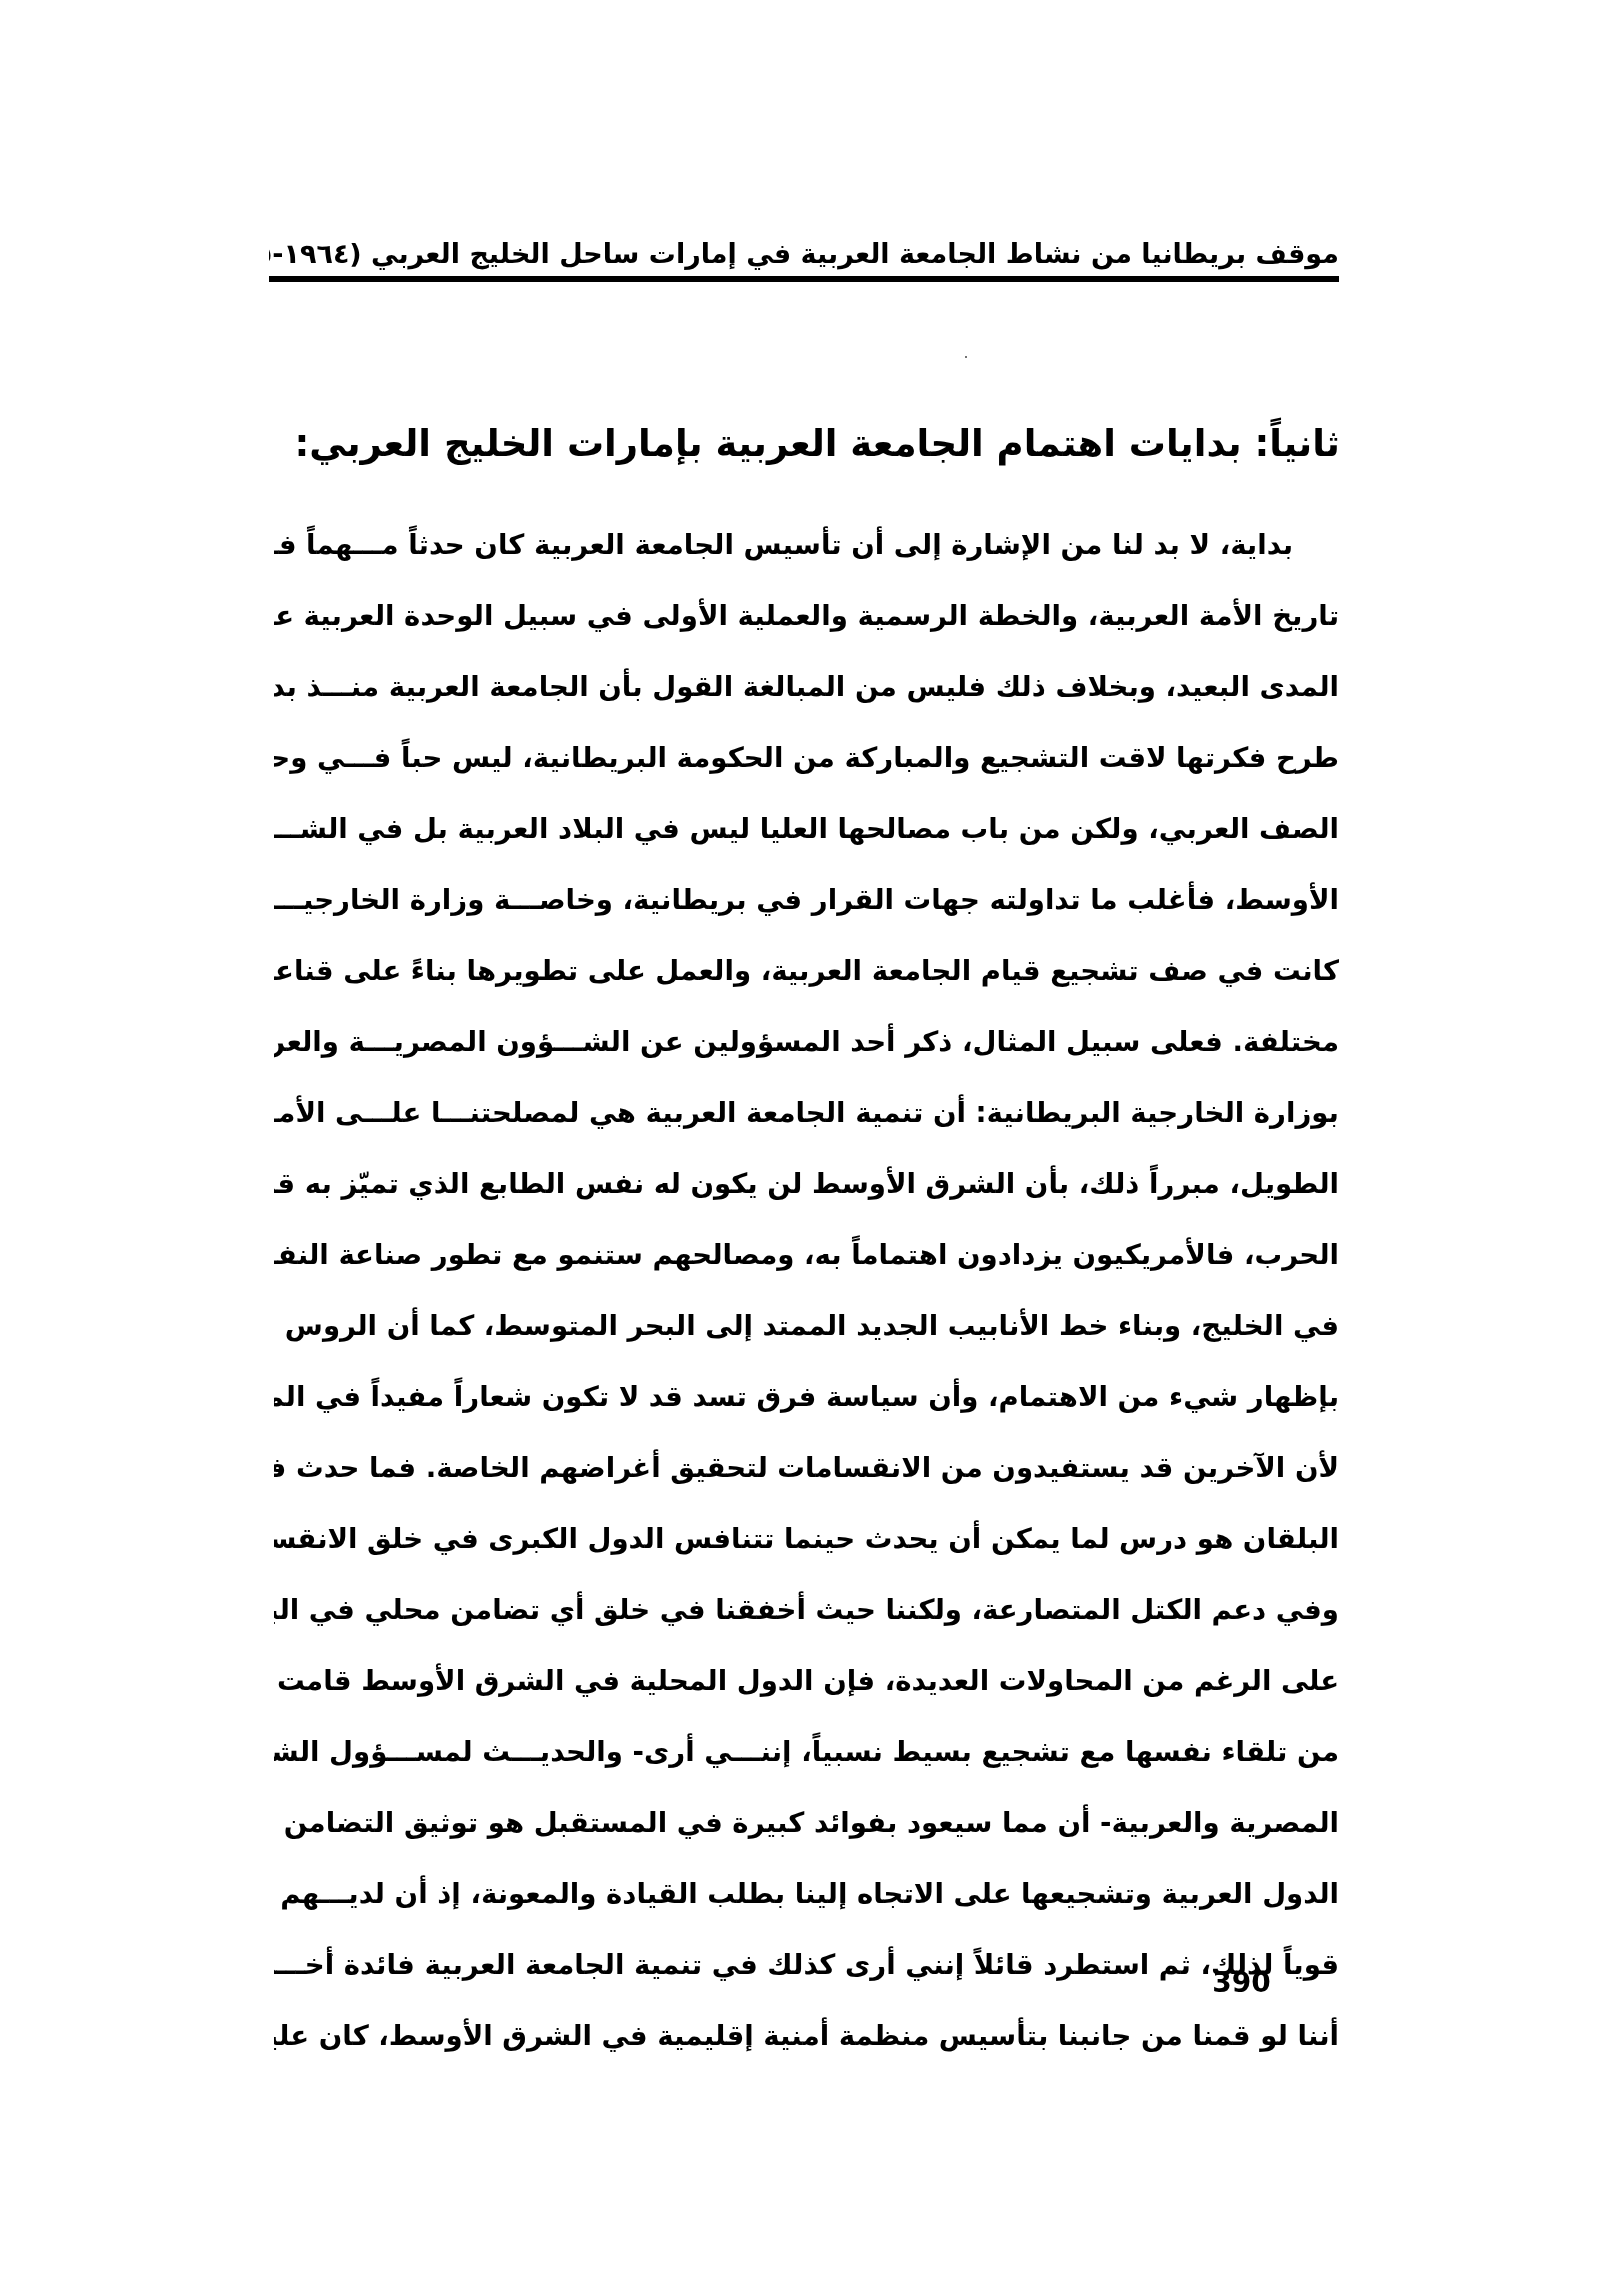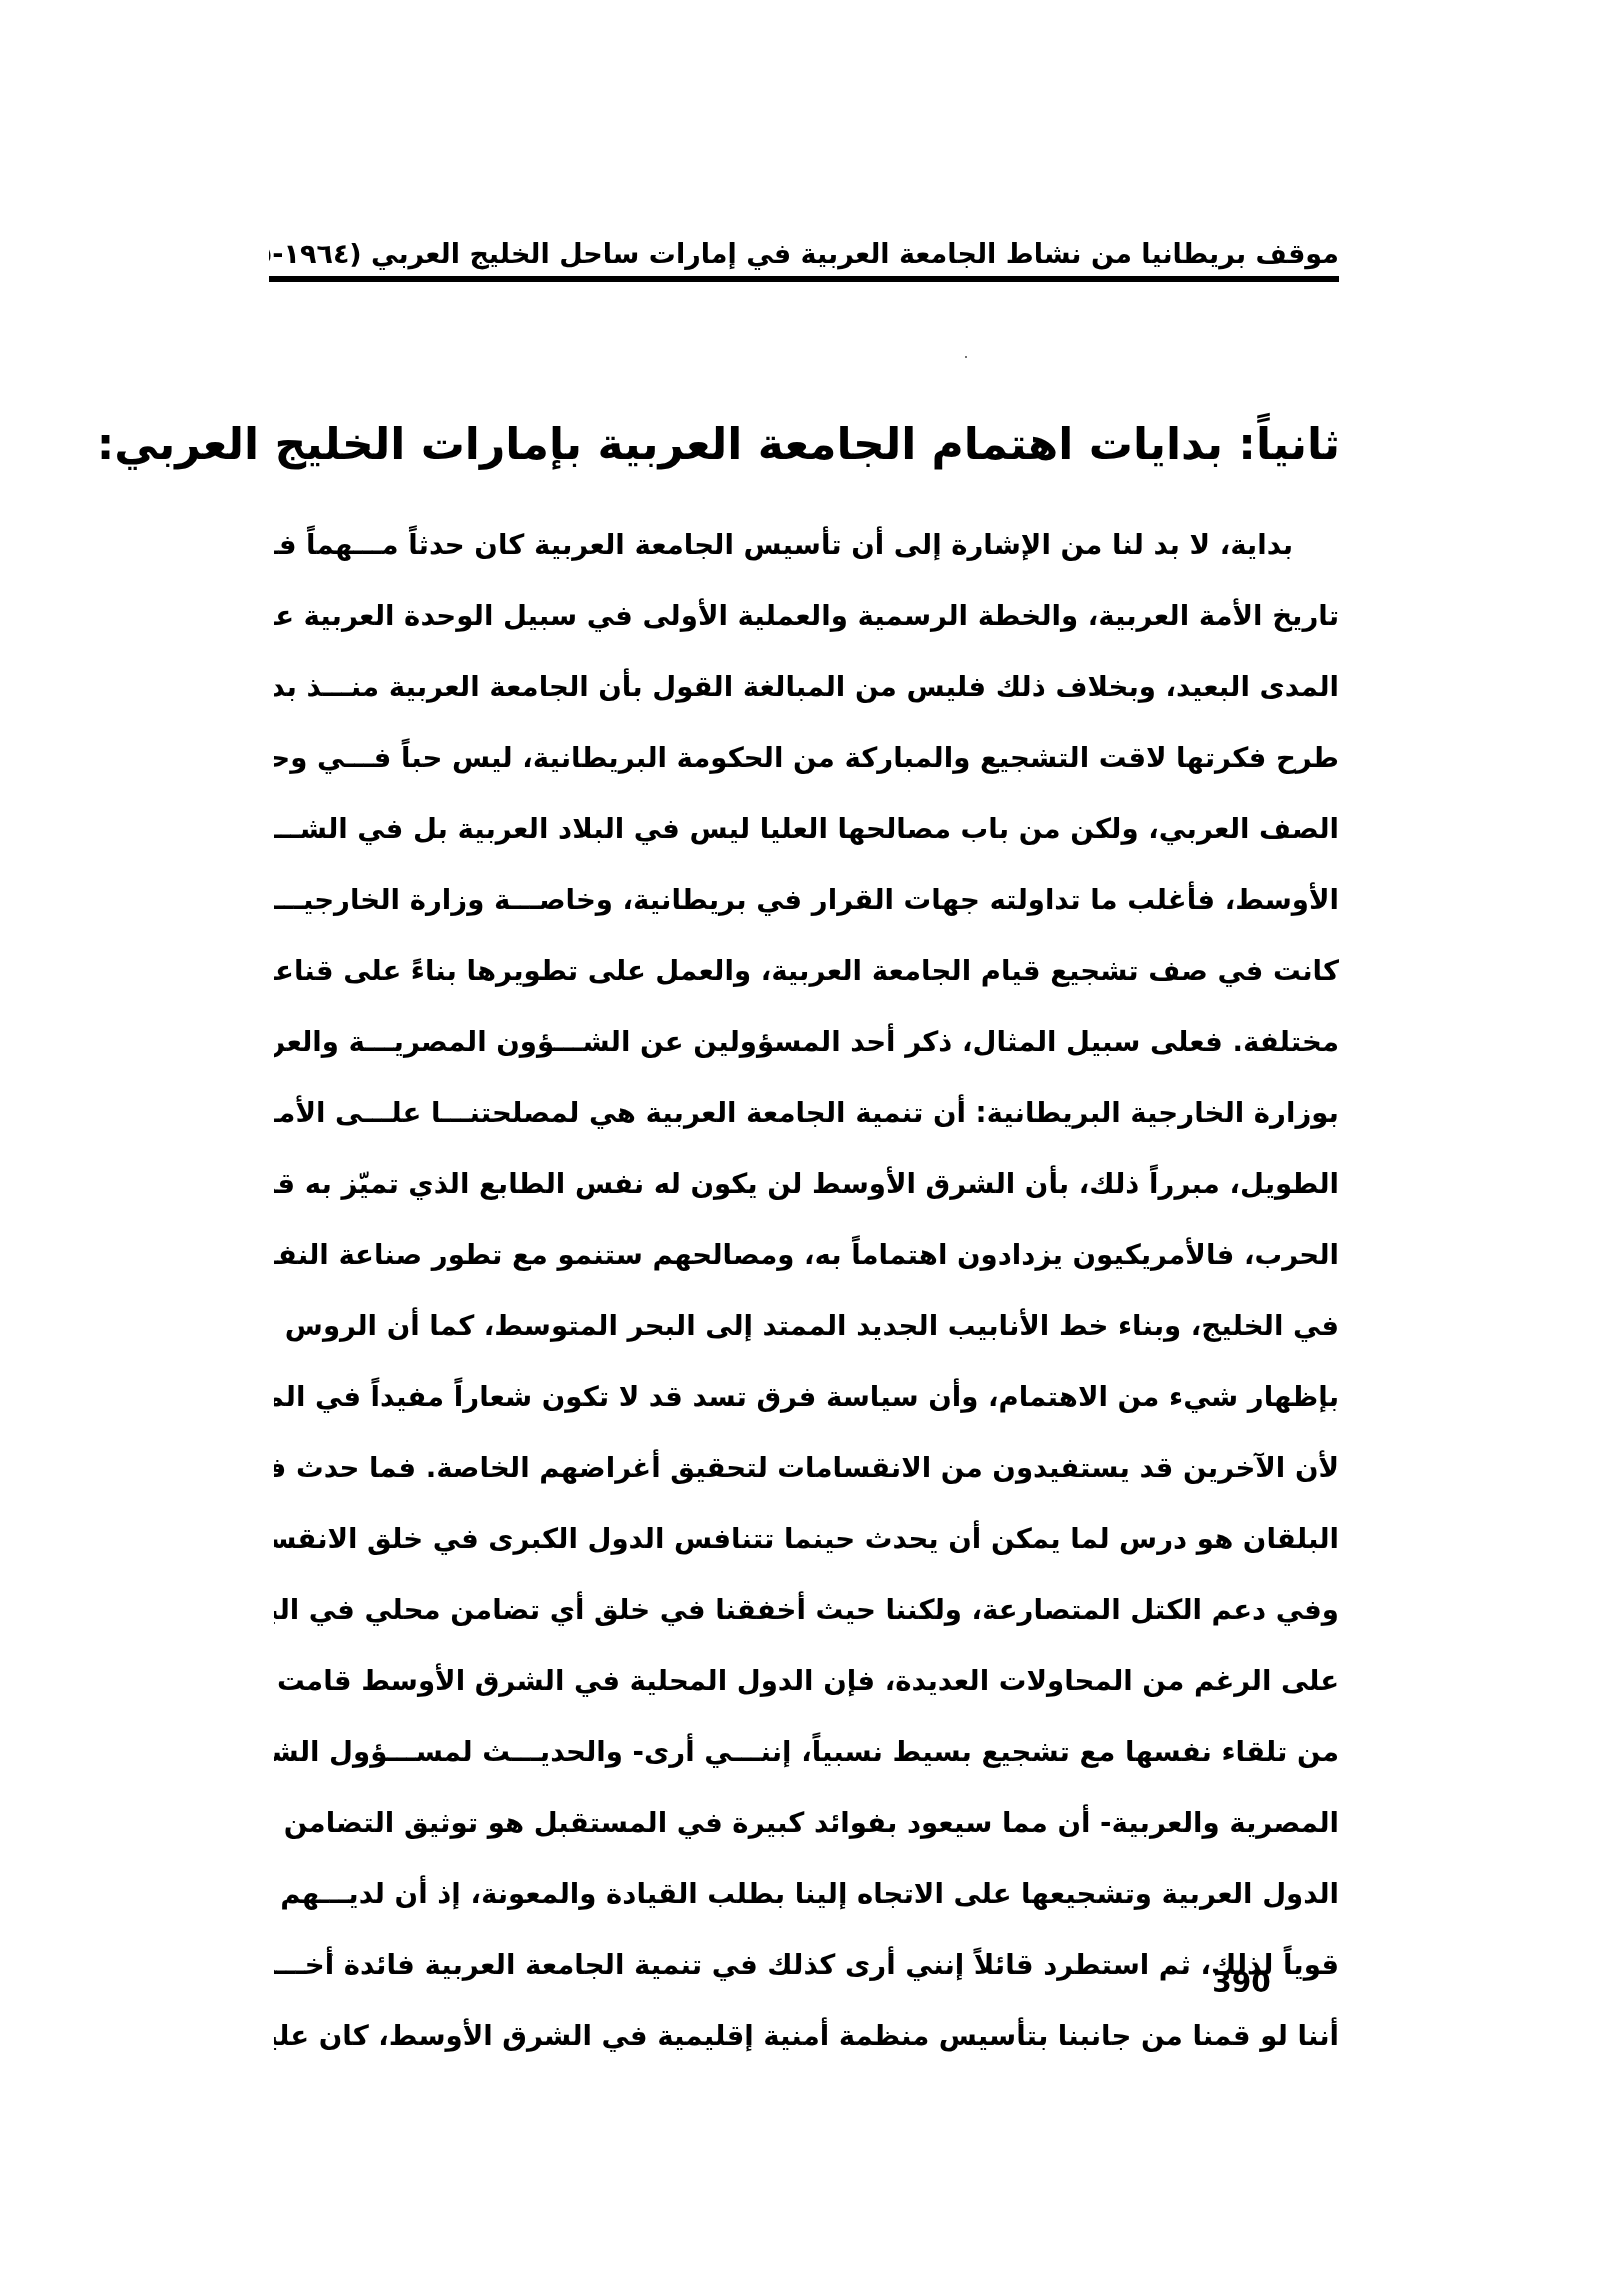--- a/index.html
+++ b/index.html
@@ -11,21 +11,21 @@
     font-family: "DejaVu Sans", sans-serif; font-weight: bold; font-size: 27px; line-height: 41px;
     color: #000; white-space: nowrap; overflow: hidden;
   }
   .header-rule {
     position: absolute; left: 269px; top: 276px; width: 1070px; height: 5.5px; background: #000;
   }
   .stray-mark { position: absolute; width: 2.4px; height: 2.4px; background: #444; border-radius: 50%; }
   .section-heading {
     position: absolute; left: 276px; top: 416px; width: 1064px; height: 55px;
     direction: rtl; text-align: right;
-    font-family: "DejaVu Sans", sans-serif; font-weight: bold; font-size: 44px; line-height: 55px;
+    font-family: "DejaVu Sans", sans-serif; font-weight: bold; font-size: 37px; line-height: 55px;
     color: #000; white-space: nowrap;
   }
   .body-text {
     position: absolute; left: 274px; top: 509px; width: 1065px;
     direction: rtl;
     font-family: "DejaVu Sans", sans-serif; font-weight: bold; font-size: 27.6px;
     color: #000;
   }
   .body-line {
     height: 71px; line-height: 71px; text-align: justify; text-align-last: justify;

